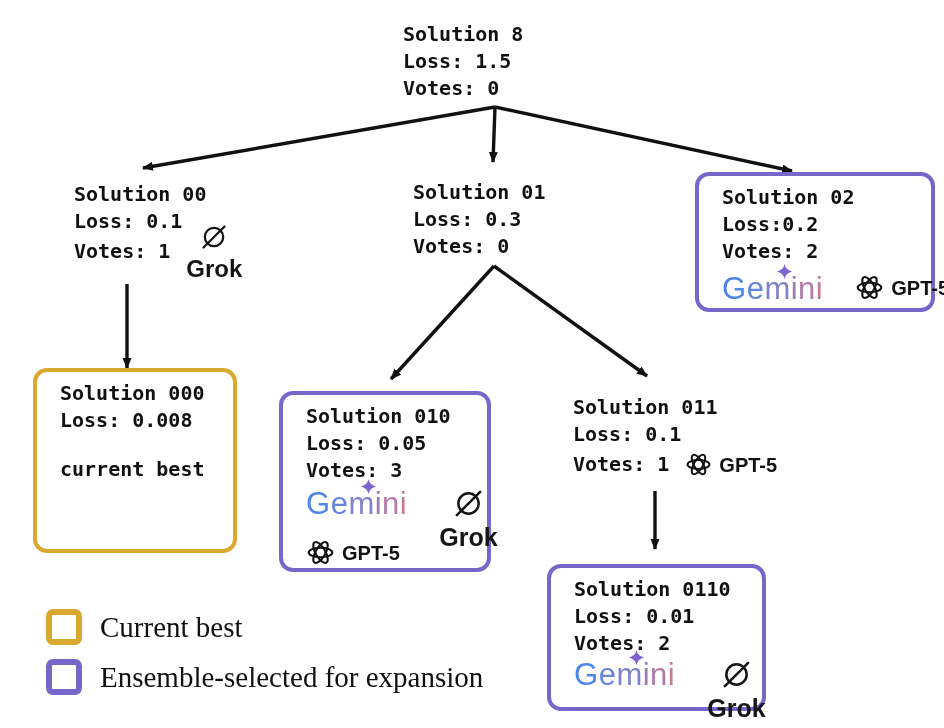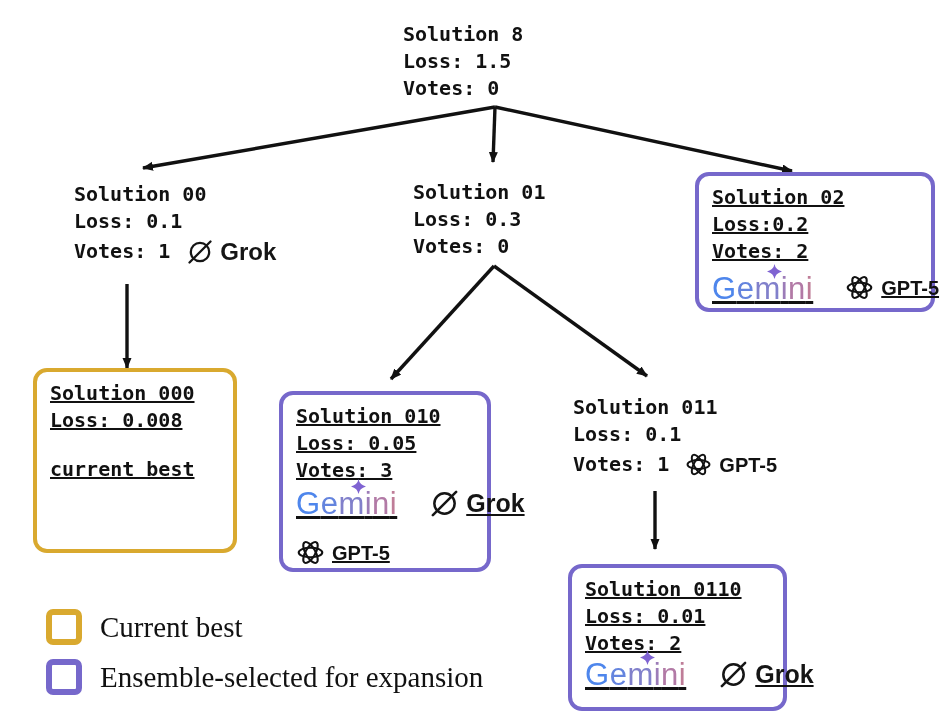--- a/index.html
+++ b/index.html
@@ -4,36 +4,36 @@
 <style>
   html,body{margin:0;padding:0;background:#ffffff;}
   #canvas{
     position:relative;width:944px;height:728px;background:#ffffff;overflow:hidden;
     font-family:"DejaVu Sans Mono",monospace;color:var(--ink,#111);
   }
   #edges{position:absolute;left:0;top:0;width:944px;height:728px;pointer-events:none;}
   #edges line{stroke:var(--arrow,#111);stroke-width:3.4px;}
 
   .node{position:absolute;font-weight:700;font-size:20px;line-height:27px;white-space:nowrap;}
-  .node.box{border:4px solid;border-radius:14px;padding:8px 13px;box-sizing:border-box;background:#fff;text-decoration:underline;}
+  .node.box{border:4px solid;border-radius:14px;padding:8px 23px;box-sizing:border-box;background:#fff;}
   .node.box.purple{border-color:var(--ensemble,#7668CB);}
   .node.box.orange{border-color:var(--current-best,#D9A92F);}
   .nline{height:27px;}
   .votes-row{display:flex;align-items:center;gap:16px;height:33px;}
   .logo-row{display:flex;align-items:flex-start;gap:32px;margin-top:8px;height:38px;}
   .note{margin-top:22px;}
 
   
   .gemini-logo{position:relative;display:inline-flex;align-items:baseline;}
   .gemini-text{font-family:"Liberation Sans",sans-serif;font-weight:500;font-size:31px;letter-spacing:.5px;line-height:1;}
   .gem-star{position:absolute;left:54%;top:-9px;width:15px;height:15px;}
   .gem-star path{fill:#7F63D2;}
 
   
-  .grok-logo{display:inline-flex;align-items:center;gap:6px;}
+  .grok-logo{display:inline-flex;align-items:center;gap:6px;flex-direction:column;}
   .grok-mark{width:31px;height:31px;}
   .grok-mark circle{fill:none;stroke:#151515;stroke-width:2.6;}
   .grok-mark line{stroke:#151515;stroke-width:2.6;stroke-linecap:round;}
   .grok-text{font-family:"Liberation Sans",sans-serif;font-weight:600;font-size:25px;color:#151515;line-height:1;}
 
   
   .gpt5-logo{display:inline-flex;align-items:center;gap:7px;}
   .openai-mark{width:29px;height:29px;}
   .openai-mark ellipse{fill:none;stroke:#111;stroke-width:2.3;}
   .gpt5-text{font-family:"Liberation Sans",sans-serif;font-weight:700;font-size:20px;color:#111;line-height:1;}
@@ -165,21 +165,21 @@
         <svg class="openai-mark" viewBox="0 0 32 32">
             <ellipse cx="16" cy="16" rx="13" ry="5.3"></ellipse>
             <ellipse cx="16" cy="16" rx="13" ry="5.3" transform="rotate(60 16 16)"></ellipse>
             <ellipse cx="16" cy="16" rx="13" ry="5.3" transform="rotate(120 16 16)"></ellipse>
           </svg>
         <span class="gpt5-text">GPT-5</span>
       </span>
     </div>
   </div>
 
-  <div class="node box purple" style="left:547px;top:564px;width:219px;height:147px;margin-left:21px;">
+  <div class="node box purple" style="left:547px;top:564px;width:219px;height:147px;">
     <div class="nline">Solution 0110</div>
     <div class="nline">Loss: 0.01</div>
     <div class="nline">Votes: 2</div>
     <div class="logo-row" style="margin-top:2px;">
       <span class="gemini-logo">
         <svg class="gem-star" viewBox="0 0 14 14">
             <path d="M7 0 Q7.8 5.2 14 7 Q7.8 8.8 7 14 Q6.2 8.8 0 7 Q6.2 5.2 7 0 Z"></path>
           </svg>
         <span class="gemini-text"><span style="color: rgb(78, 134, 236);">G</span><span style="color: rgb(100, 132, 222);">e</span><span style="color: rgb(129, 128, 203);">m</span><span style="color: rgb(156, 124, 184);">i</span><span style="color: rgb(178, 122, 166);">n</span><span style="color: rgb(191, 125, 152);">i</span></span>
       </span>

